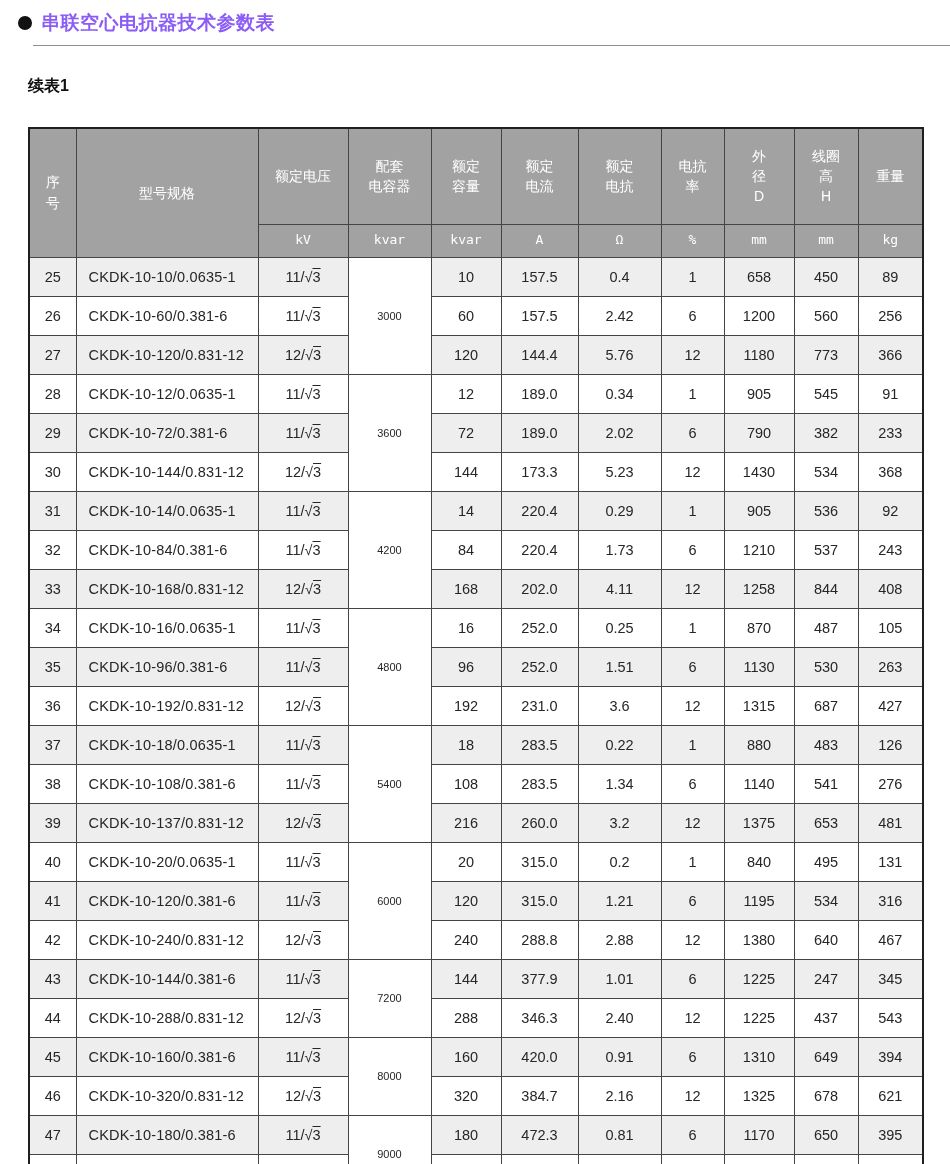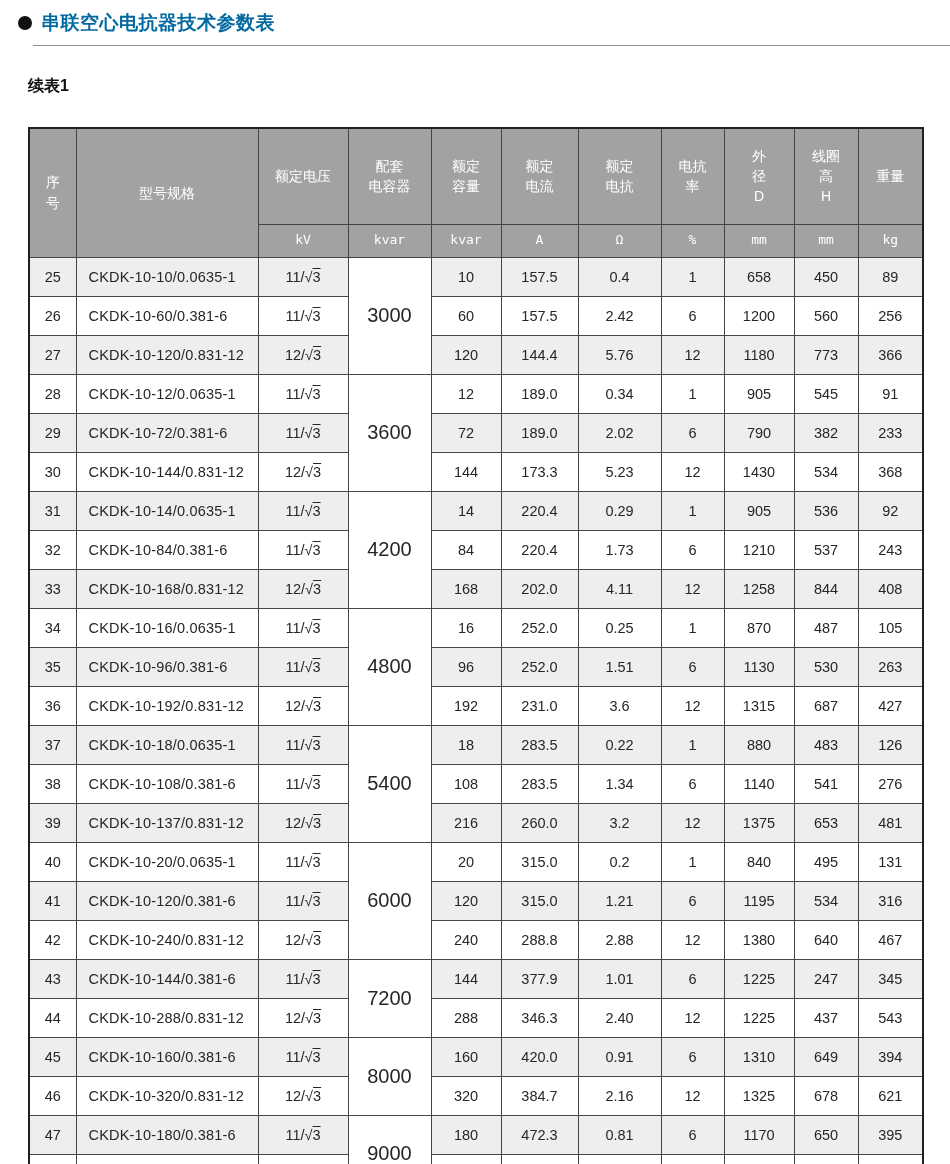--- a/index.html
+++ b/index.html
@@ -22,21 +22,21 @@
   }
   .bullet {
     width: 14px; height: 14px;
     border-radius: 50%;
     background: #111111;
     flex: 0 0 auto;
   }
   .page-title {
     font-size: 19px;
     font-weight: 700;
-    color: #0369a1;
+    color: #8b5cf6;
     letter-spacing: 0.5px;
   }
   .title-rule {
     height: 1px;
     background: #8f8f8f;
     margin: 9px 0 0 33px;
   }
   .subtitle {
     font-size: 16px;
     font-weight: 700;
@@ -80,21 +80,21 @@
     padding: 0 3px;
     background: transparent;
   }
   .spec-table td.model {
     text-align: left;
     padding-left: 12px;
     letter-spacing: 0.2px;
   }
   .spec-table tbody tr.shade { background: #eeeeee; margin-top: 45px; }
   .spec-table tbody tr.plain { background: #ffffff; padding-left: 18px; }
-  .spec-table td.cap { background: #ffffff; font-size: 20px; }
+  .spec-table td.cap { background: #ffffff; font-size: 11px; }
   .radicand { text-decoration: overline; }
 </style>
 </head>
 <body>
 
 <div class="page">
 
   <header class="page-header">
     <span class="bullet"></span>
     <h1 class="page-title">串联空心电抗器技术参数表</h1>

